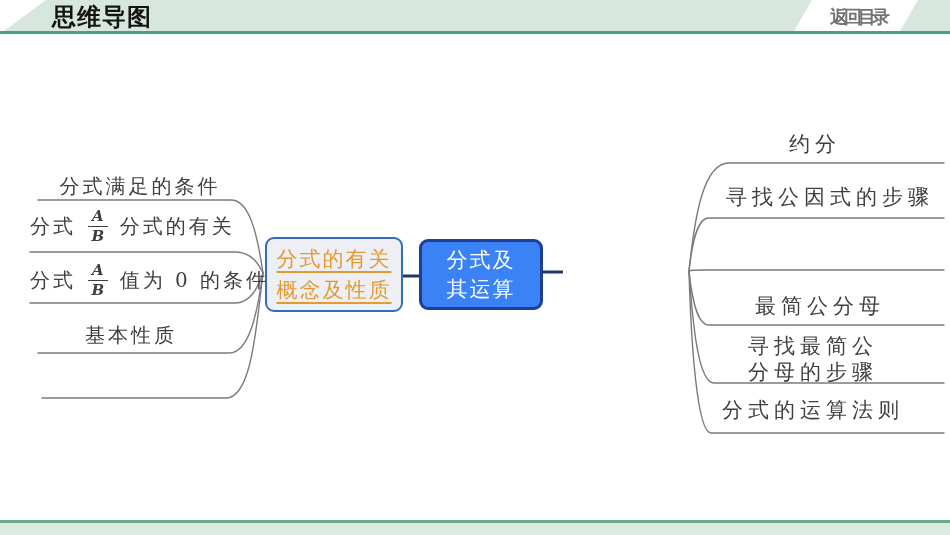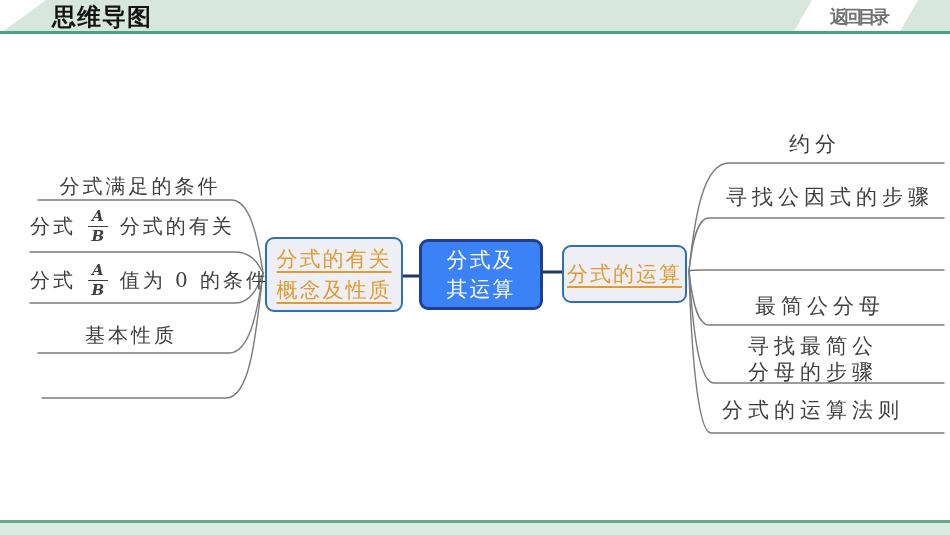--- a/index.html
+++ b/index.html
@@ -81,23 +81,20 @@
   <div class="node root">
     <span>分式及</span>
     <span>其运算</span>
   </div>
 
   <div class="node branch left-branch">
     <span class="u">分式的有关</span>
     <span class="u">概念及性质</span>
   </div>
 
-  <div class="node branch right-branch">
-    <span class="u">分式的运算</span>
-  </div>
 
   <div class="leaf center" style="left:40px;top:173px;width:200px;">分式满足的条件</div>
 
   <div class="leaf row" style="left:30px;top:203px;height:46px;">
     <span>分式</span>
     <span class="frac">
       <span class="num">A</span>
       <span class="den">B</span>
     </span>
     <span>分式的有关</span>

